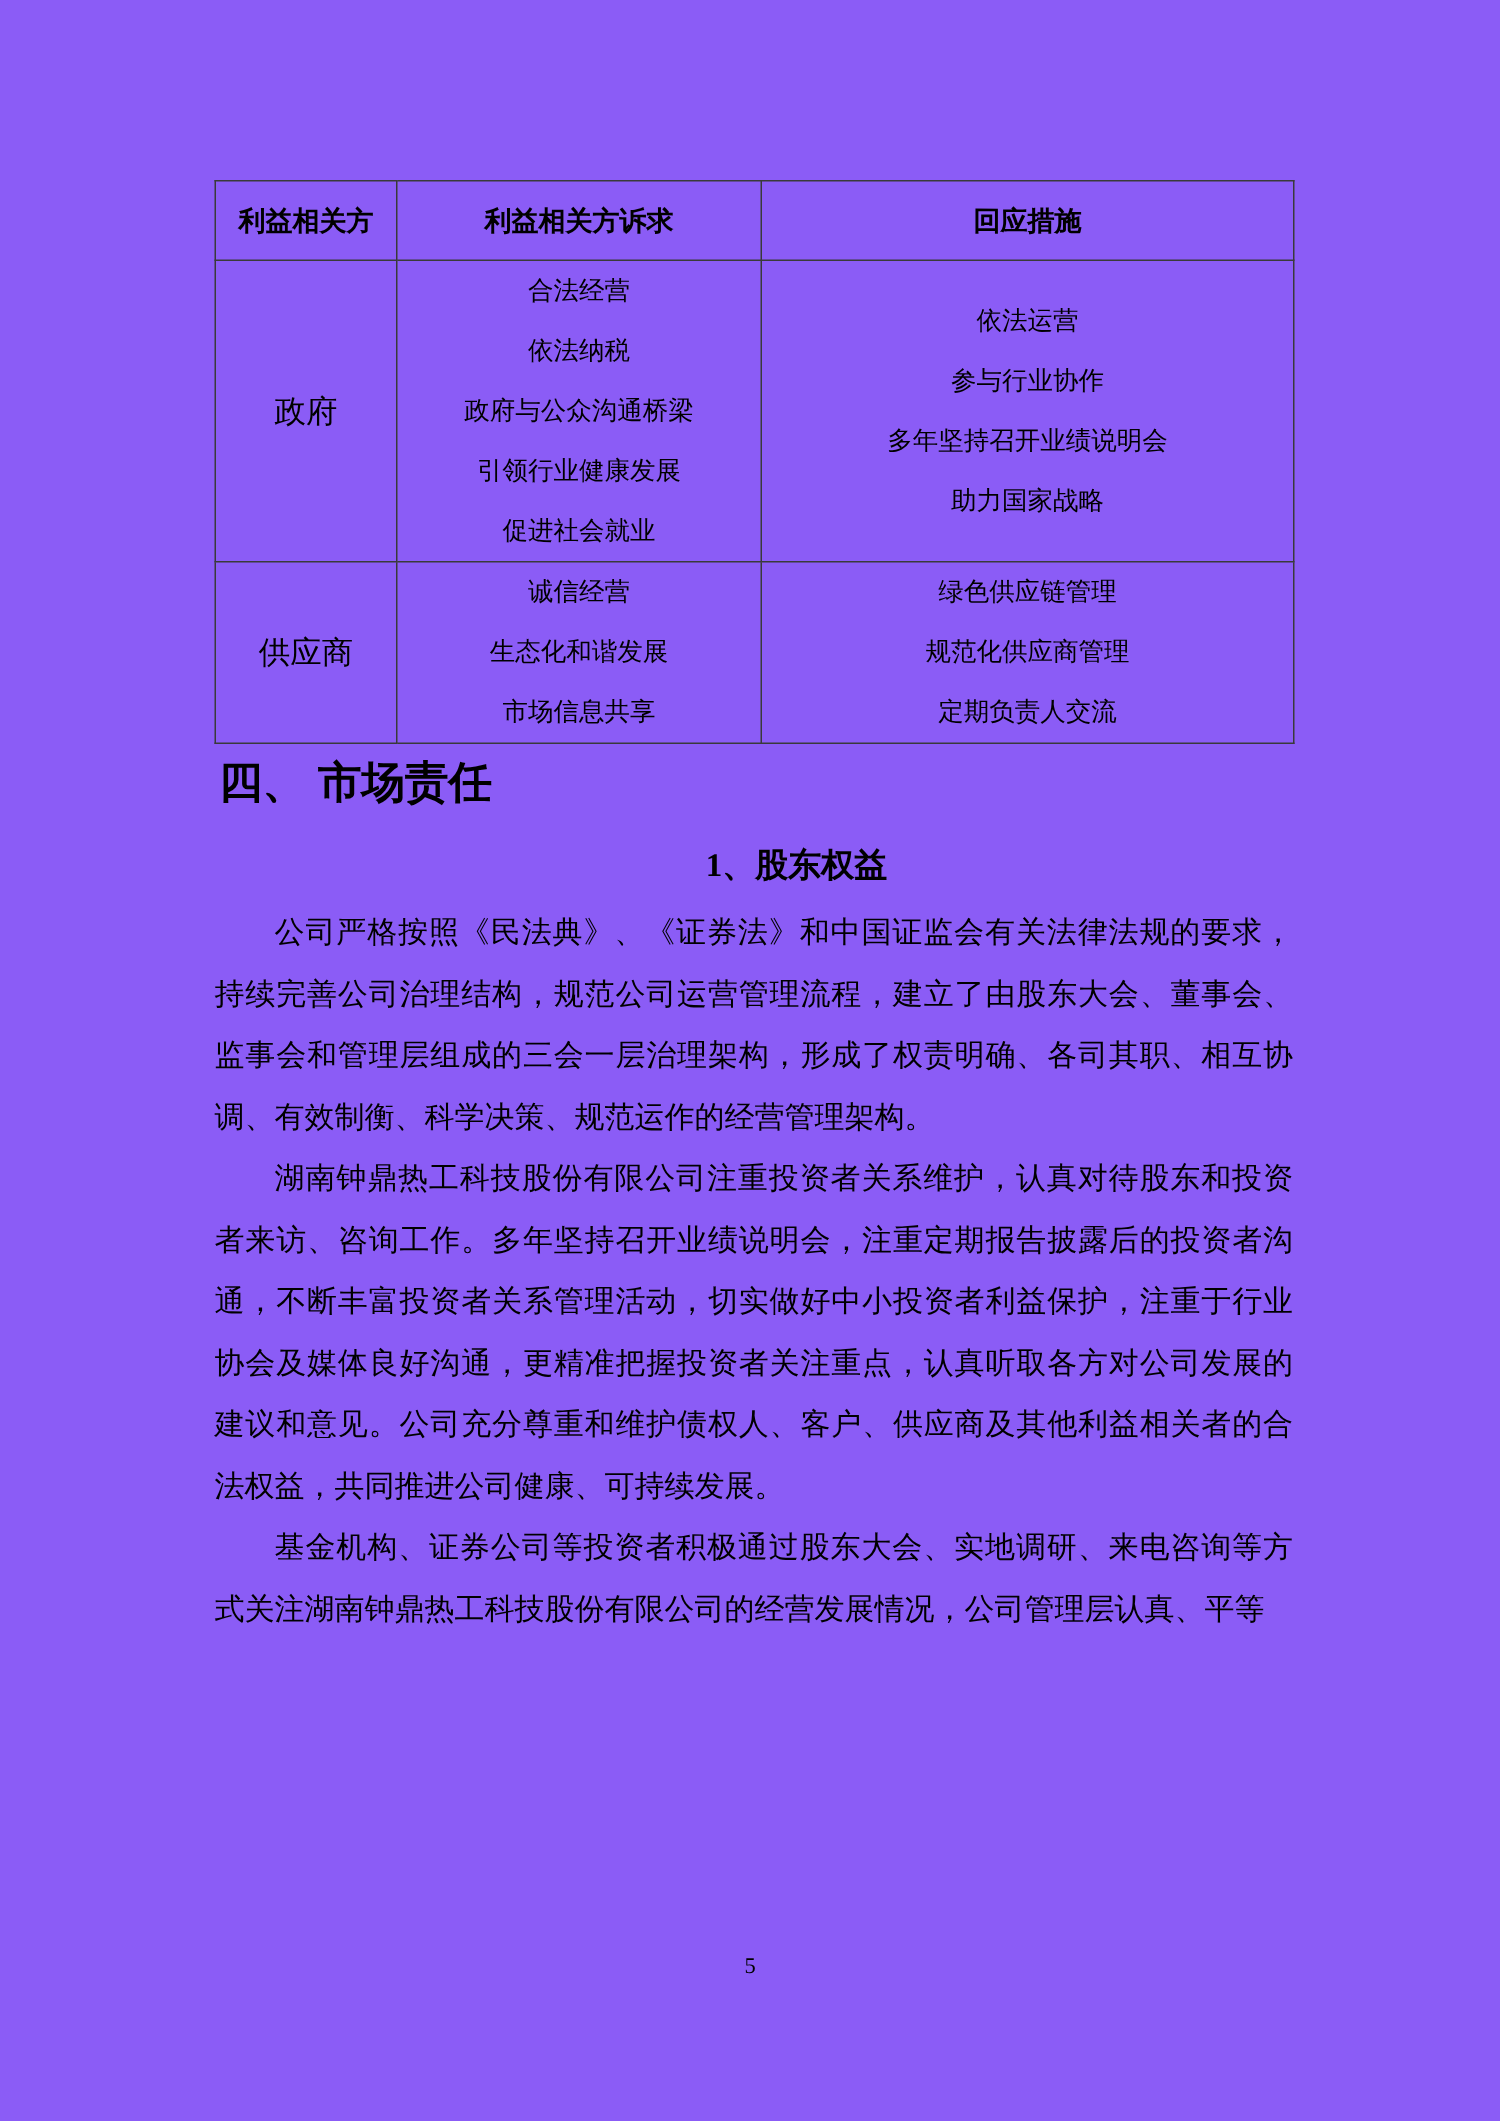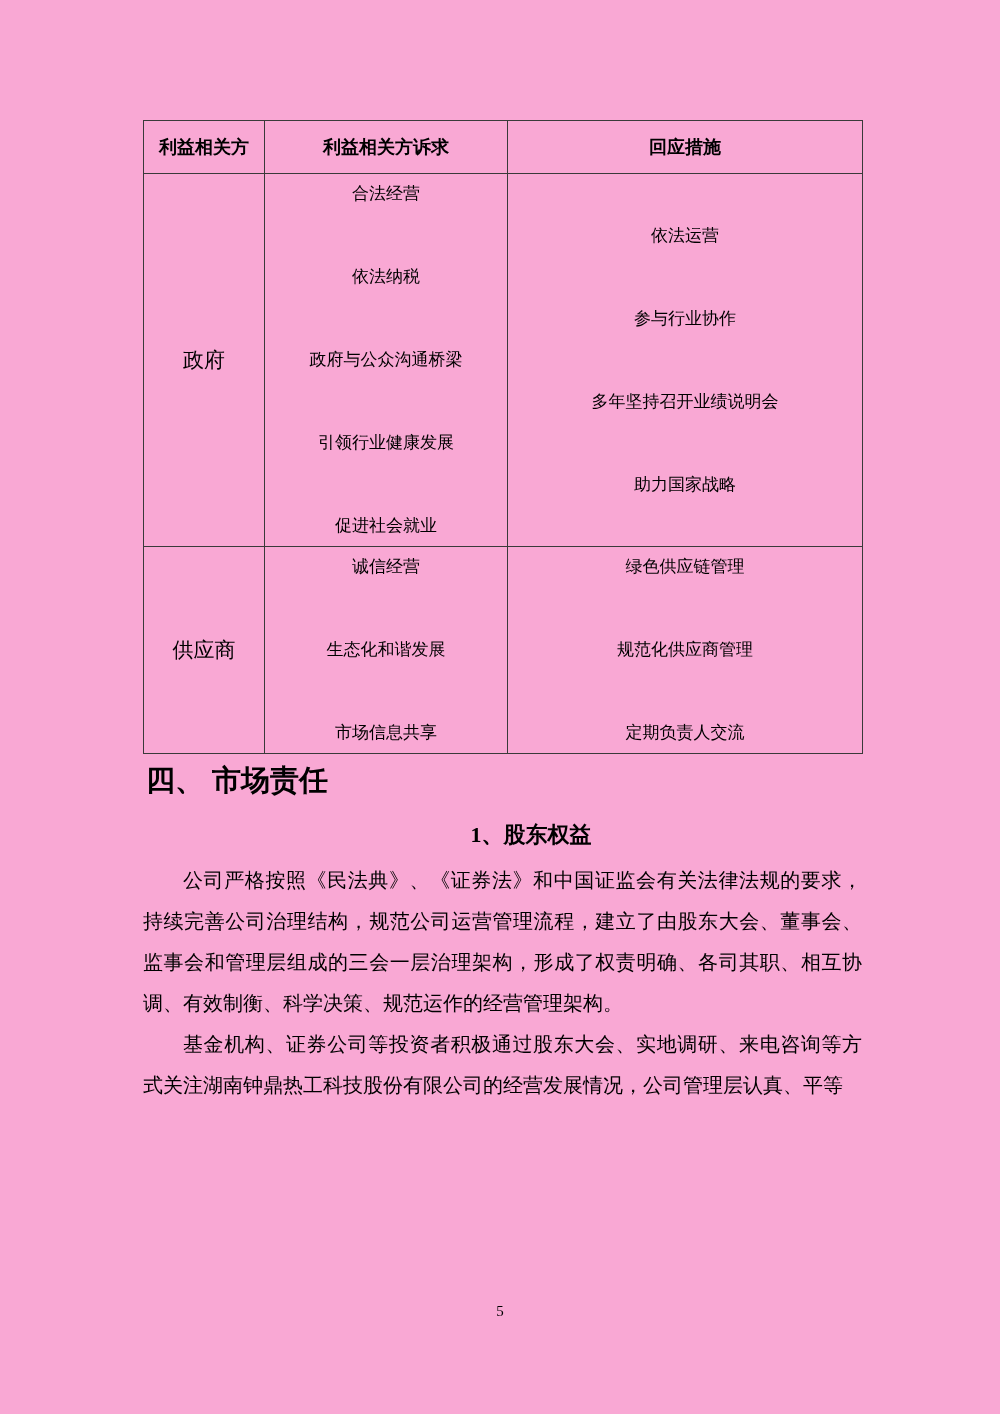--- a/index.html
+++ b/index.html
@@ -4,21 +4,21 @@
 <style>
   html, body {
     margin: 0;
     padding: 0;
     background: #ffffff;
   }
   .page {
     position: relative;
     width: 1000px;
     height: 1414px;
-    background: #f9a8d4;
+    background: #8b5cf6;
     overflow: hidden;
     font-family: "Liberation Serif", "DejaVu Serif", serif;
     color: #000000;
   }
   .content {
     position: absolute;
     left: 143px;
     top: 120px;
     width: 719px;
   }
@@ -46,21 +46,20 @@
   tr.row-tall { height: 199px; }
   tr.row-short { height: 118px; }
   td.cell-stakeholder {
     font-size: 21px;
   }
   .cell-lines {
     display: flex;
     flex-direction: column;
     justify-content: center;
     height: 100%;
-    gap: 43px;
   }
   .cell-line {
     height: 40px;
     line-height: 40px;
     font-size: 17px;
   }
   h1.section-heading {
     margin: 6px 0 0 3px;
     font-family: "Liberation Sans", "DejaVu Sans", sans-serif;
     font-weight: bold;
@@ -158,19 +157,20 @@
           </td>
         </tr>
       </tbody>
     </table>
 
     <h1 class="section-heading">四、 市场责任</h1>
     <h2 class="subsection-heading">1、股东权益</h2>
 
     <div class="body-text">
       <p>公司严格按照《民法典》、《证券法》和中国证监会有关法律法规的要求，持续完善公司治理结构，规范公司运营管理流程，建立了由股东大会、董事会、监事会和管理层组成的三会一层治理架构，形成了权责明确、各司其职、相互协调、有效制衡、科学决策、规范运作的经营管理架构。</p>
+      <p>湖南钟鼎热工科技股份有限公司注重投资者关系维护，认真对待股东和投资者来访、咨询工作。多年坚持召开业绩说明会，注重定期报告披露后的投资者沟通，不断丰富投资者关系管理活动，切实做好中小投资者利益保护，注重于行业协会及媒体良好沟通，更精准把握投资者关注重点，认真听取各方对公司发展的建议和意见。公司充分尊重和维护债权人、客户、供应商及其他利益相关者的合法权益，共同推进公司健康、可持续发展。</p>
       <p>基金机构、证券公司等投资者积极通过股东大会、实地调研、来电咨询等方式关注湖南钟鼎热工科技股份有限公司的经营发展情况，公司管理层认真、平等</p>
     </div>
 
   </div>
 
   <div class="page-footer">5</div>
 </div>
 
 </body></html>

